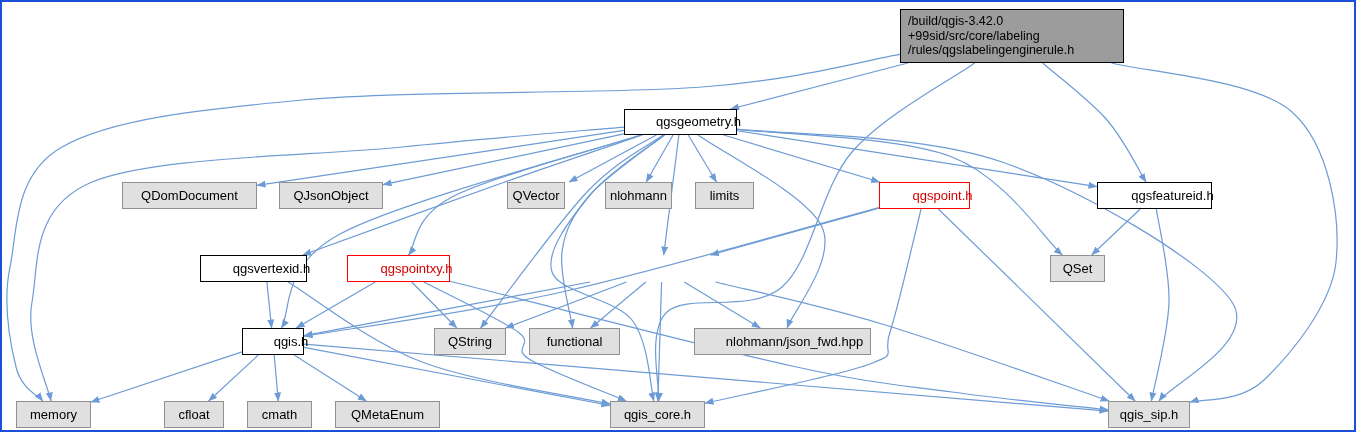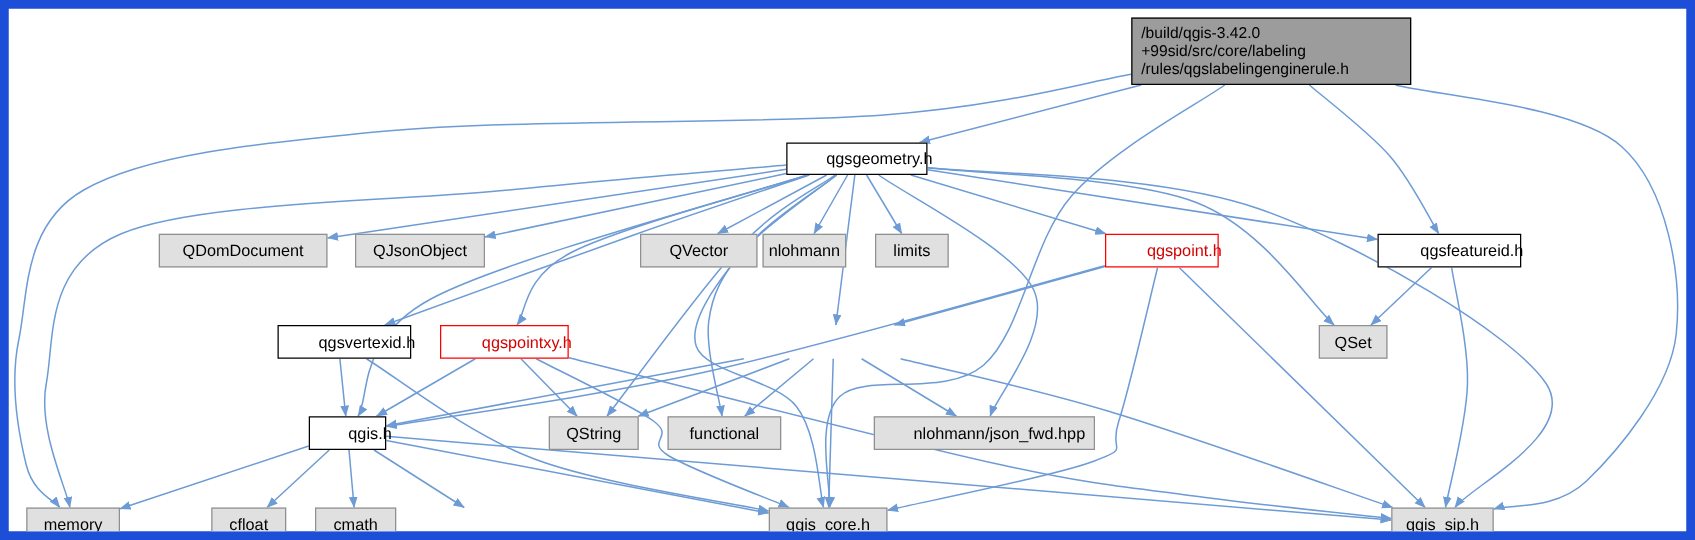--- a/index.html
+++ b/index.html
@@ -1,18 +1,18 @@
 <!DOCTYPE html>
 <html style="--edge: #6d9bd5; --node-border: #000000; --node-fill: #ffffff; --node-text: #000000; --leaf-fill: #e0e0e0; --leaf-border: #909090; --red-border: #ff0000; --red-text: #d40000; --root-fill: #9c9c9c;"><head>
 <meta charset="utf-8">
 <style>
   html,body{margin:0;padding:0;background:#000;}
   #stage{
     position:relative;width:1356px;height:432px;background:#fff;
-    border:7px solid #1d4ed8;box-sizing:border-box;overflow:hidden;
+    border:2px solid #1d4ed8;box-sizing:border-box;overflow:hidden;
     font-family:"Liberation Sans",sans-serif;
   }
   #edge-layer{position:absolute;left:0;top:0;pointer-events:none;}
   .edge{fill:none;stroke:var(--edge,#6d9bd5);stroke-width:1.2px;}
   #arrow-head{fill:var(--edge,#6d9bd5);}
   .node{
     position:absolute;box-sizing:border-box;display:flex;flex-direction:column;
     align-items:center;justify-content:center;
     background:var(--node-fill,#fff);border:1px solid var(--node-border,#000);
     color:var(--node-text,#000);font-size:13px;line-height:1.18;white-space:nowrap;
@@ -88,36 +88,36 @@
     </div>
     <div class="node file" style="left: 622px; top: 107px; width: 113px; height: 26px;">
       <span>qgsgeometry.h</span>
     </div>
     <div class="node leaf" style="left: 120px; top: 180px; width: 135px; height: 27px;">
       <span>QDomDocument</span>
     </div>
     <div class="node leaf" style="left: 277px; top: 180px; width: 104px; height: 27px;">
       <span>QJsonObject</span>
     </div>
-    <div class="node leaf" style="left: 505px; top: 180px; width: 94px; height: 27px;">
+    <div class="node leaf" style="left: 505px; top: 180px; width: 58px; height: 27px;">
       <span>QVector</span>
     </div>
     <div class="node leaf" style="left: 603px; top: 180px; width: 67px; height: 27px;">
       <span>nlohmann</span>
     </div>
     <div class="node leaf" style="left: 693px; top: 180px; width: 59px; height: 27px;">
       <span>limits</span>
     </div>
     <div class="node red" style="left: 877px; top: 180px; width: 91px; height: 27px;">
       <span>qgspoint.h</span>
     </div>
     <div class="node file" style="left: 1095px; top: 180px; width: 115px; height: 27px;">
       <span>qgsfeatureid.h</span>
     </div>
-    <div class="node file" style="left: 215px; top: 253px; width: 107px; height: 27px;">
+    <div class="node file" style="left: 198px; top: 253px; width: 107px; height: 27px;">
       <span>qgsvertexid.h</span>
     </div>
     <div class="node red" style="left: 345px; top: 253px; width: 103px; height: 27px;">
       <span>qgspointxy.h</span>
     </div>
     <div class="node leaf" style="left: 1048px; top: 253px; width: 55px; height: 27px;">
       <span>QSet</span>
     </div>
     <div class="node file" style="left: 240px; top: 326px; width: 62px; height: 27px;">
       <span>qgis.h</span>
@@ -133,19 +133,22 @@
     </div>
     <div class="node leaf" style="left: 14px; top: 399px; width: 75px; height: 27px;">
       <span>memory</span>
     </div>
     <div class="node leaf" style="left: 162px; top: 399px; width: 60px; height: 27px;">
       <span>cfloat</span>
     </div>
     <div class="node leaf" style="left: 245px; top: 399px; width: 65px; height: 27px;">
       <span>cmath</span>
     </div>
+    <div class="node leaf" style="left: 333px; top: 399px; width: 105px; height: 27px;">
+      <span>QMetaEnum</span>
+    </div>
     <div class="node leaf" style="left: 608px; top: 399px; width: 95px; height: 27px;">
       <span>qgis_core.h</span>
     </div>
     <div class="node leaf" style="left: 1106px; top: 399px; width: 82px; height: 27px;">
       <span>qgis_sip.h</span>
     </div>
   </div>
 
 </body></html>

